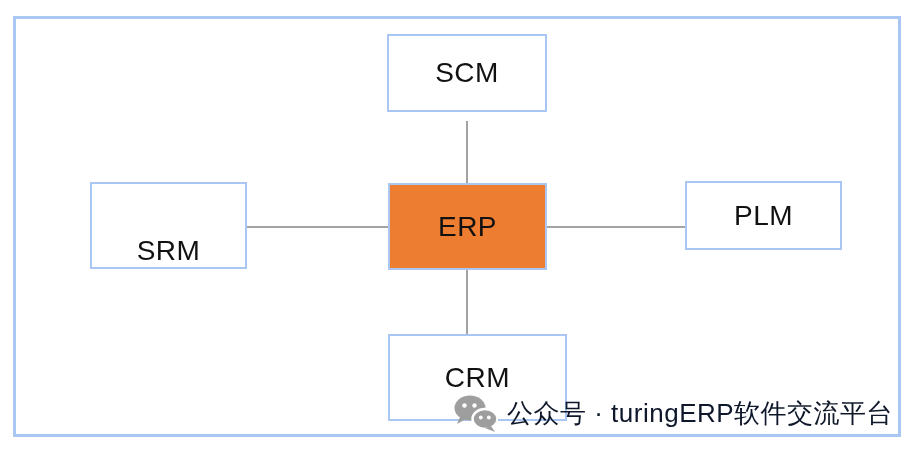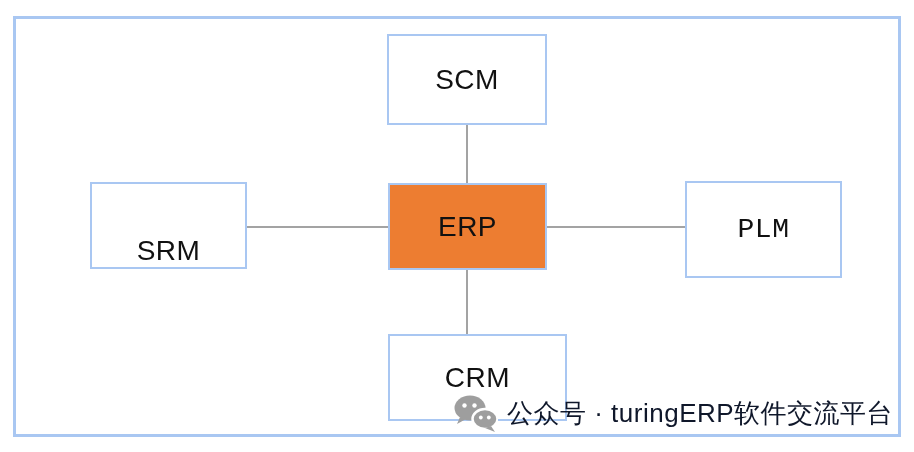--- a/index.html
+++ b/index.html
@@ -29,23 +29,23 @@
     background: #ffffff;
     border: 2px solid #a9c7f2;
     display: flex;
     align-items: center;
     justify-content: center;
     font-size: 28px;
     color: #111111;
     letter-spacing: 0.5px;
     box-sizing: border-box;
   }
-  .node-scm { left: 387px; top: 34px;  width: 160px; height: 91px; }
+  .node-scm { left: 387px; top: 34px;  width: 160px; height: 78px; }
   .node-srm { left: 90px;  top: 182px; width: 157px; height: 87px; align-items: flex-end; }
-  .node-plm { left: 685px; top: 181px; width: 157px; height: 97px; font-family: Liberation Mono, monospace; }
+  .node-plm { left: 685px; top: 181px; width: 157px; height: 69px; }
   .node-crm { left: 388px; top: 334px; width: 179px; height: 87px; justify-content: center; }
   .node-erp {
     left: 388px; top: 183px; width: 159px; height: 87px;
     background: #ed7d31;
   }
   .connector {
     position: absolute;
     background: #a3a3a3;
   }
   .conn-scm-erp { left: 466px; top: 121px; width: 2px;  height: 62px; }

